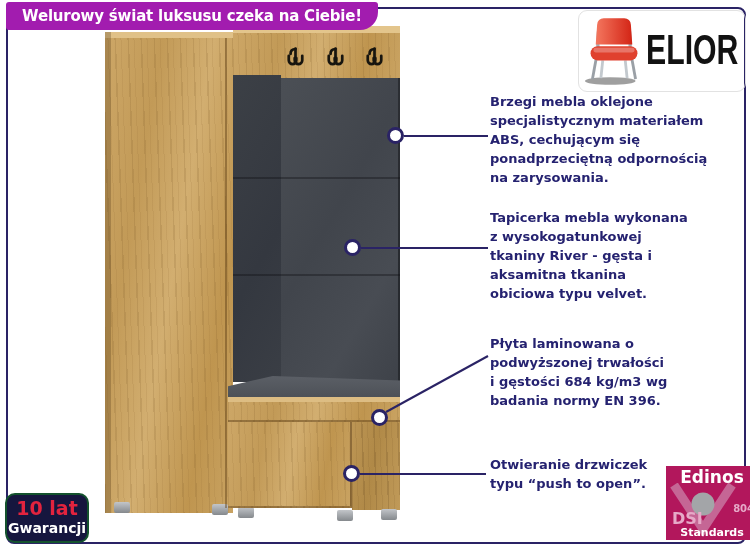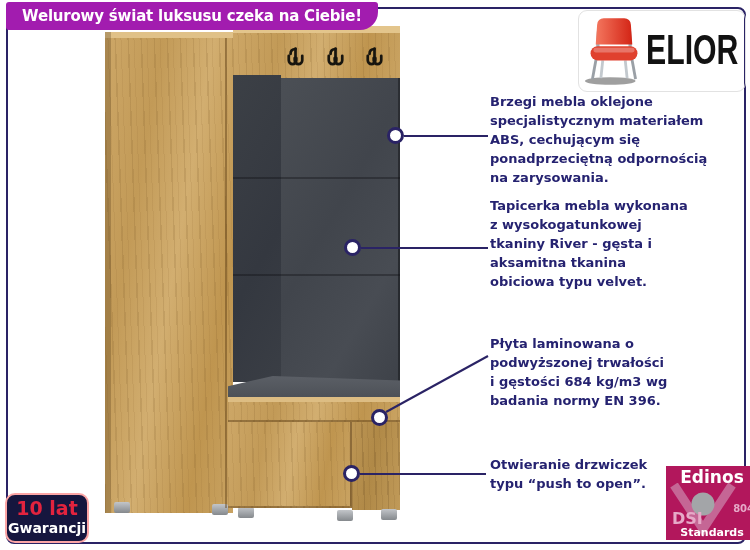--- a/index.html
+++ b/index.html
@@ -56,21 +56,21 @@
      background:linear-gradient(#c2c5c9,#85898d);}
   
   .lines{position:absolute;left:0;top:0;z-index:4;pointer-events:none;}
   .marker{position:absolute;width:17px;height:17px;box-sizing:border-box;border-radius:50%;
      background:#fff;border:3px solid #2a2365;z-index:5;}
   
   .callout{position:absolute;left:490px;width:248px;font-weight:bold;font-size:13px;
      line-height:19px;color:#252270;z-index:4;}
   
   .warranty{position:absolute;left:5px;top:493px;width:84px;height:50px;background:#16163e;
-     border:2px solid #fca5a5;border-radius:10px;box-sizing:border-box;text-align:center;z-index:6;}
+     border:2px solid #14532d;border-radius:10px;box-sizing:border-box;text-align:center;z-index:6;}
   .warranty-l1{color:#e3233e;font-weight:bold;font-size:19px;line-height:23px;margin-top:2px;}
   .warranty-l2{color:#fff;font-weight:bold;font-size:14px;line-height:16px;}
   
   .edinos{position:absolute;left:666px;top:466px;width:92px;height:74px;background:#b2175c;z-index:6;}
   .edinos-title{position:absolute;left:0;right:0;top:1px;text-align:center;color:#fff;
      font-weight:bold;font-size:17px;z-index:2;}
   .edinos-v{position:absolute;left:0;top:17px;width:74px;height:56px;z-index:1;}
   .edinos-dsi{position:absolute;left:6px;top:43px;color:#e6aac8;font-weight:bold;font-size:16px;z-index:2;}
   .edinos-804{position:absolute;right:4px;top:37px;color:#e6aac8;font-weight:bold;font-size:10px;z-index:2;}
   .edinos-std{position:absolute;left:0;right:0;bottom:1px;text-align:center;color:#fff;
@@ -165,21 +165,21 @@
   <div class="marker" style="left:371px;top:409px"></div>
   <div class="marker" style="left:343px;top:465px"></div>
 
   <div class="callout" style="top:92px">
     <div>Brzegi mebla oklejone</div>
     <div>specjalistycznym materiałem</div>
     <div>ABS, cechującym się</div>
     <div>ponadprzeciętną odpornością</div>
     <div>na zarysowania.</div>
   </div>
-  <div class="callout" style="top:196px">
+  <div class="callout" style="top:208px">
     <div>Tapicerka mebla wykonana</div>
     <div>z wysokogatunkowej</div>
     <div>tkaniny River - gęsta i</div>
     <div>aksamitna tkanina</div>
     <div>obiciowa typu velvet.</div>
   </div>
   <div class="callout" style="top:334px">
     <div>Płyta laminowana o</div>
     <div>podwyższonej trwałości</div>
     <div>i gęstości 684 kg/m3 wg</div>

